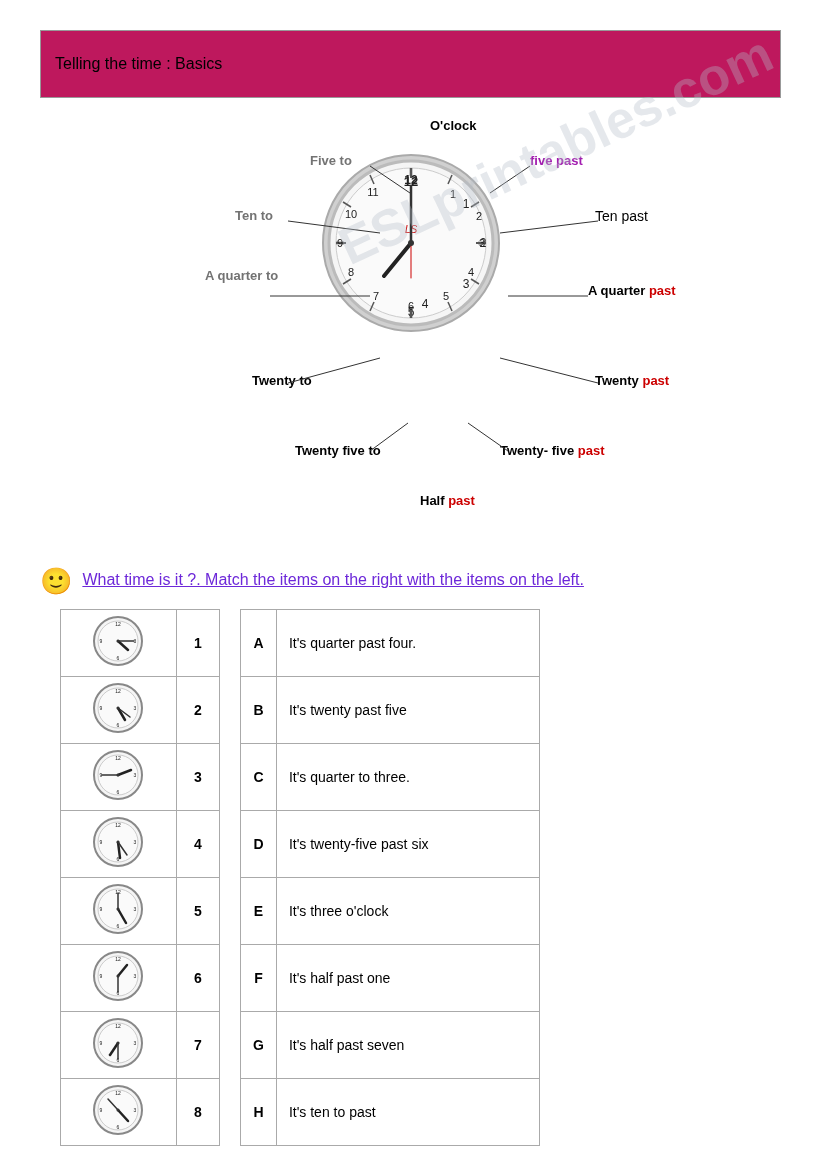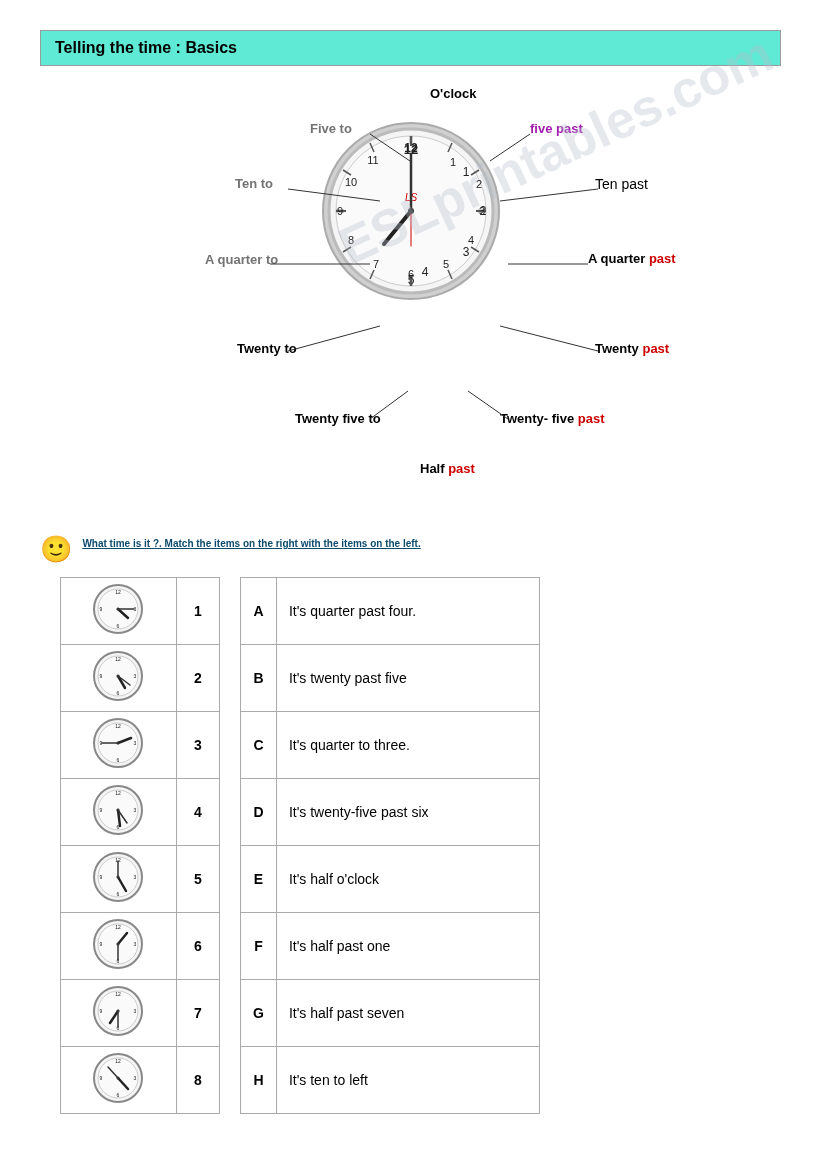--- a/index.html
+++ b/index.html
@@ -14,25 +14,25 @@
     .page {
       width: 821px;
       min-height: 1169px;
       background: #ffffff;
       padding: 30px 40px;
       position: relative;
     }
 
     
     .title-bar {
-      background: #5eead4;
-      padding: 8px 14px;
+      background: #be185d;
+      padding: 24px 14px;
       margin-bottom: 20px;
       font-size: 16px;
-      font-weight: bold;
+      font-weight: normal;
       color: #000;
       border: 1px solid #999;
     }
 
     
     .clock-diagram {
       position: relative;
       width: 100%;
       height: 420px;
       margin-bottom: 30px;
@@ -76,24 +76,24 @@
       display: flex;
       align-items: flex-start;
       margin-bottom: 15px;
       gap: 10px;
     }
     .emoji-icon {
       font-size: 26px;
       line-height: 1;
     }
     .exercise-text {
-      font-size: 10px;
-      font-weight: bold;
+      font-size: 16px;
+      font-weight: normal;
       text-decoration: underline;
-      color: #0c4a6e;
+      color: #6d28d9;
       line-height: 1.5;
     }
 
     
     .matching-container {
       display: flex;
       gap: 20px;
       margin-left: 20px;
     }
 
@@ -168,29 +168,29 @@
     </div>
 
     <div class="clock-label" style="left:195px; top:90px;text-align:center;">
       <span class="to-word">Ten to</span>
     </div>
 
     <div class="clock-label" style="left:555px; top:90px;">
       <span style="color:#000;font-weight:normal;font-size:14px;">Ten past</span>
     </div>
 
-    <div class="clock-label" style="left:165px; top:166px;">
+    <div class="clock-label" style="left:165px; top:150px;">
       <span class="to-word">A quarter to</span>
     </div>
 
     <div class="clock-label" style="left:548px; top:165px;">
       A quarter <span style="color:#cc0000;">past</span>
     </div>
 
-    <div class="clock-label" style="left:197px; top:255px;">
+    <div class="clock-label" style="left:212px; top:255px;">
       <span>Twenty to</span>
     </div>
 
     <div class="clock-label" style="left:555px; top:255px;">
       Twenty <span style="color:#cc0000;">past</span>
     </div>
 
     <div class="clock-label" style="left:255px; top:325px;">
       <span>Twenty five to</span>
     </div>
@@ -477,32 +477,32 @@
         <tr>
           <td class="letter-cell">C</td>
           <td>It's quarter to three.</td>
         </tr>
         <tr>
           <td class="letter-cell">D</td>
           <td>It's twenty-five past six</td>
         </tr>
         <tr>
           <td class="letter-cell">E</td>
-          <td>It's half o'clock</td>
+          <td>It's three o'clock</td>
         </tr>
         <tr>
           <td class="letter-cell">F</td>
           <td>It's half past one</td>
         </tr>
         <tr>
           <td class="letter-cell">G</td>
           <td>It's half past seven</td>
         </tr>
         <tr>
           <td class="letter-cell">H</td>
-          <td>It's ten to left</td>
+          <td>It's ten to past</td>
         </tr>
       </tbody>
     </table>
 
   </div>
 
 </div>
 
 </body></html>

